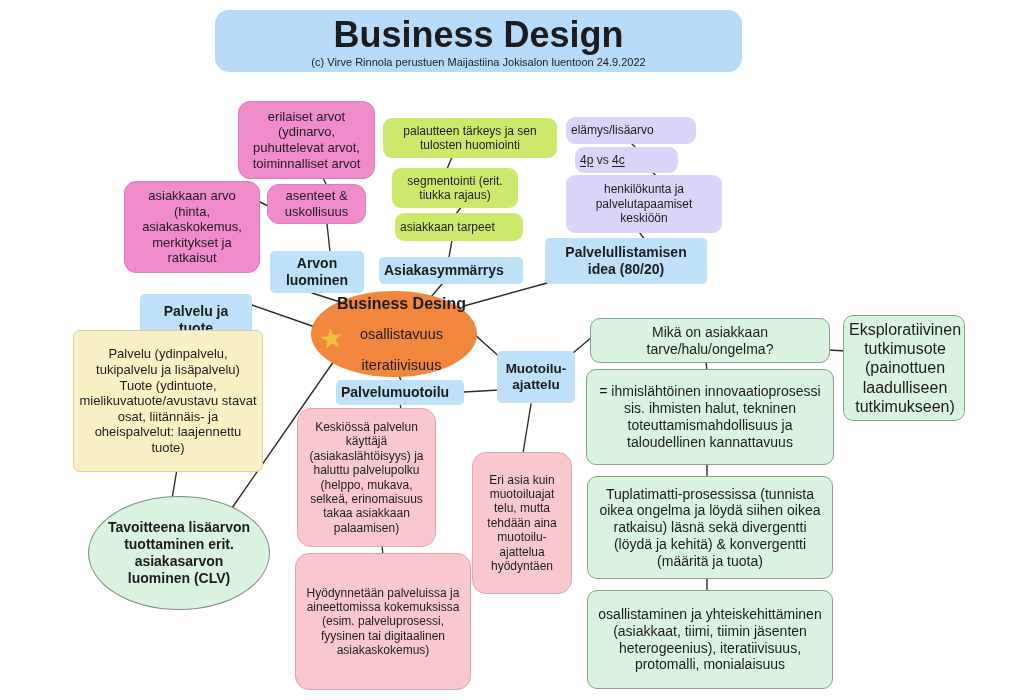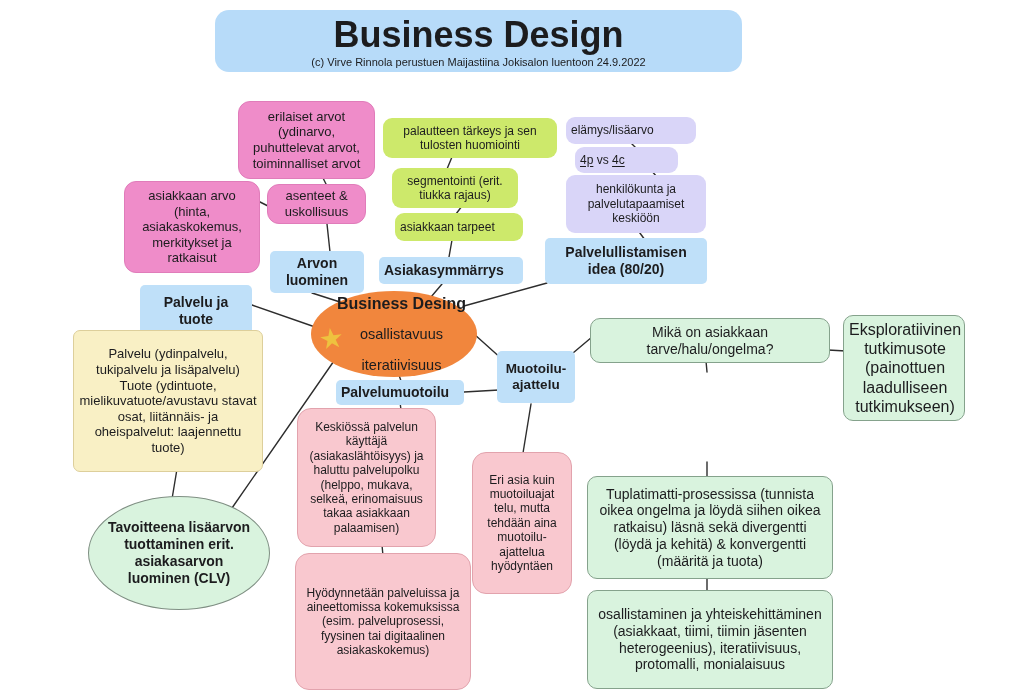--- a/index.html
+++ b/index.html
@@ -81,24 +81,24 @@
   <div class="node pink" style="left:267px;top:184px;width:99px;height:40px">asenteet &amp; uskollisuus</div>
 
   <div class="node lime f135" style="left:383px;top:118px;width:174px;height:40px">palautteen tärkeys ja sen tulosten huomiointi</div>
   <div class="node lime f135" style="left:392px;top:168px;width:126px;height:40px">segmentointi (erit. tiukka rajaus)</div>
   <div class="node lime f135" style="left:395px;top:213px;width:128px;height:28px">asiakkaan tarpeet</div>
 
   <div class="node lav f135" style="left:566px;top:117px;width:130px;height:27px">elämys/lisäarvo</div>
   <div class="node lav f135" style="left:575px;top:147px;width:103px;height:26px">
     <span><span class="ul">4p</span><span> vs </span><span class="ul">4c</span></span>
   </div>
-  <div class="node lav f135" style="left:566px;top:175px;width:140px;height:58px">henkilökunta ja palvelutapaamiset keskiöön</div>
+  <div class="node lav f135" style="left:566px;top:175px;width:156px;height:58px">henkilökunta ja palvelutapaamiset keskiöön</div>
 
   <div class="node blue" style="left:270px;top:251px;width:94px;height:42px">Arvon luominen</div>
-  <div class="node blue" style="left:140px;top:285px;width:112px;height:52px">Palvelu ja tuote</div>
+  <div class="node blue" style="left:140px;top:294px;width:112px;height:52px">Palvelu ja tuote</div>
   <div class="node blue" style="left:379px;top:257px;width:144px;height:27px">Asiakasymmärrys</div>
   <div class="node blue" style="left:545px;top:238px;width:162px;height:46px">Palvelullistamisen idea (80/20)</div>
   <div class="node blue" style="left:336px;top:380px;width:128px;height:25px">Palvelumuotoilu</div>
   <div class="node blue" style="left:497px;top:351px;width:78px;height:52px;font-size:13.5px">Muotoilu-ajattelu</div>
 
   <div class="node ellipse-center" style="left:311px;top:291px;width:166px;height:86px">
     <span class="star">★</span>
     <div class="ctitle">Business Desing</div>
     <div class="csub">osallistavuus</div>
     <div class="csub">iteratiivisuus</div>
@@ -106,17 +106,18 @@
 
   <div class="node yellow" style="left:73px;top:330px;width:190px;height:142px">Palvelu (ydinpalvelu, tukipalvelu ja lisäpalvelu) Tuote (ydintuote, mielikuvatuote/avustavu stavat osat, liitännäis- ja oheispalvelut: laajennettu tuote)</div>
 
   <div class="node ellipse-green" style="left:88px;top:496px;width:182px;height:114px;padding:10px 16px">Tavoitteena lisäarvon tuottaminen erit. asiakasarvon luominen (CLV)</div>
 
   <div class="node rose f135" style="left:297px;top:408px;width:139px;height:139px">Keskiössä palvelun käyttäjä (asiakaslähtöisyys) ja haluttu palvelupolku (helppo, mukava, selkeä, erinomaisuus takaa asiakkaan palaamisen)</div>
   <div class="node rose f135" style="left:295px;top:553px;width:176px;height:137px">Hyödynnetään palveluissa ja aineettomissa kokemuksissa (esim. palveluprosessi, fyysinen tai digitaalinen asiakaskokemus)</div>
   <div class="node rose f135" style="left:472px;top:452px;width:100px;height:142px">Eri asia kuin muotoiluajat telu, mutta tehdään aina muotoilu- ajattelua hyödyntäen</div>
 
   <div class="node green f14" style="left:590px;top:318px;width:240px;height:45px">Mikä on asiakkaan tarve/halu/ongelma?</div>
+  <div class="node green f14" style="left:586px;top:369px;width:248px;height:96px;padding:4px 12px">= ihmislähtöinen innovaatioprosessi sis. ihmisten halut, tekninen toteuttamismahdollisuus ja taloudellinen kannattavuus</div>
   <div class="node green f14" style="left:587px;top:476px;width:246px;height:103px;padding:4px 10px">Tuplatimatti-prosessissa (tunnista oikea ongelma ja löydä siihen oikea ratkaisu) läsnä sekä divergentti (löydä ja kehitä) &amp; konvergentti (määritä ja tuota)</div>
   <div class="node green f14" style="left:587px;top:590px;width:246px;height:99px;padding:4px 10px">osallistaminen ja yhteiskehittäminen (asiakkaat, tiimi, tiimin jäsenten heterogeenius), iteratiivisuus, protomalli, monialaisuus</div>
   <div class="node green f125" style="left:843px;top:315px;width:122px;height:106px">Eksploratiivinen tutkimusote (painottuen laadulliseen tutkimukseen)</div>
 
 </div>
 
 </body></html>

